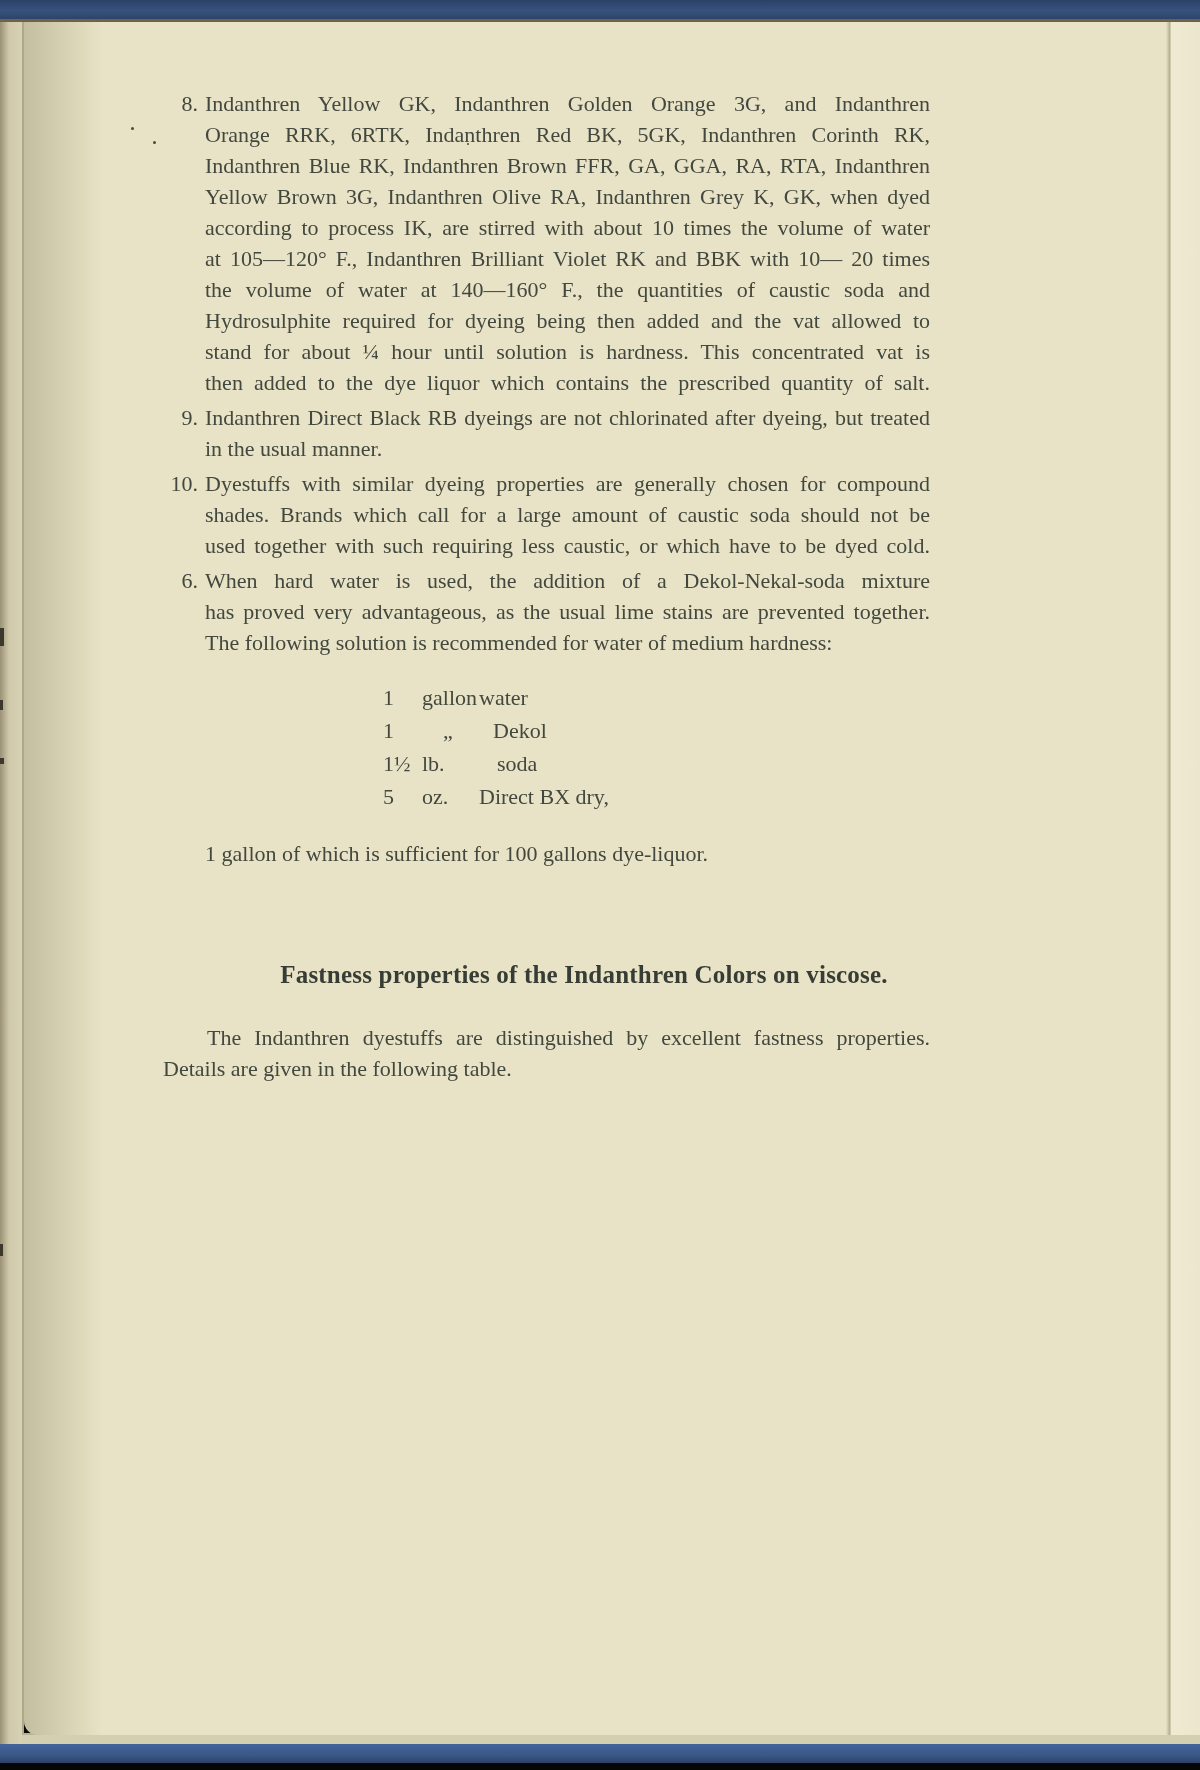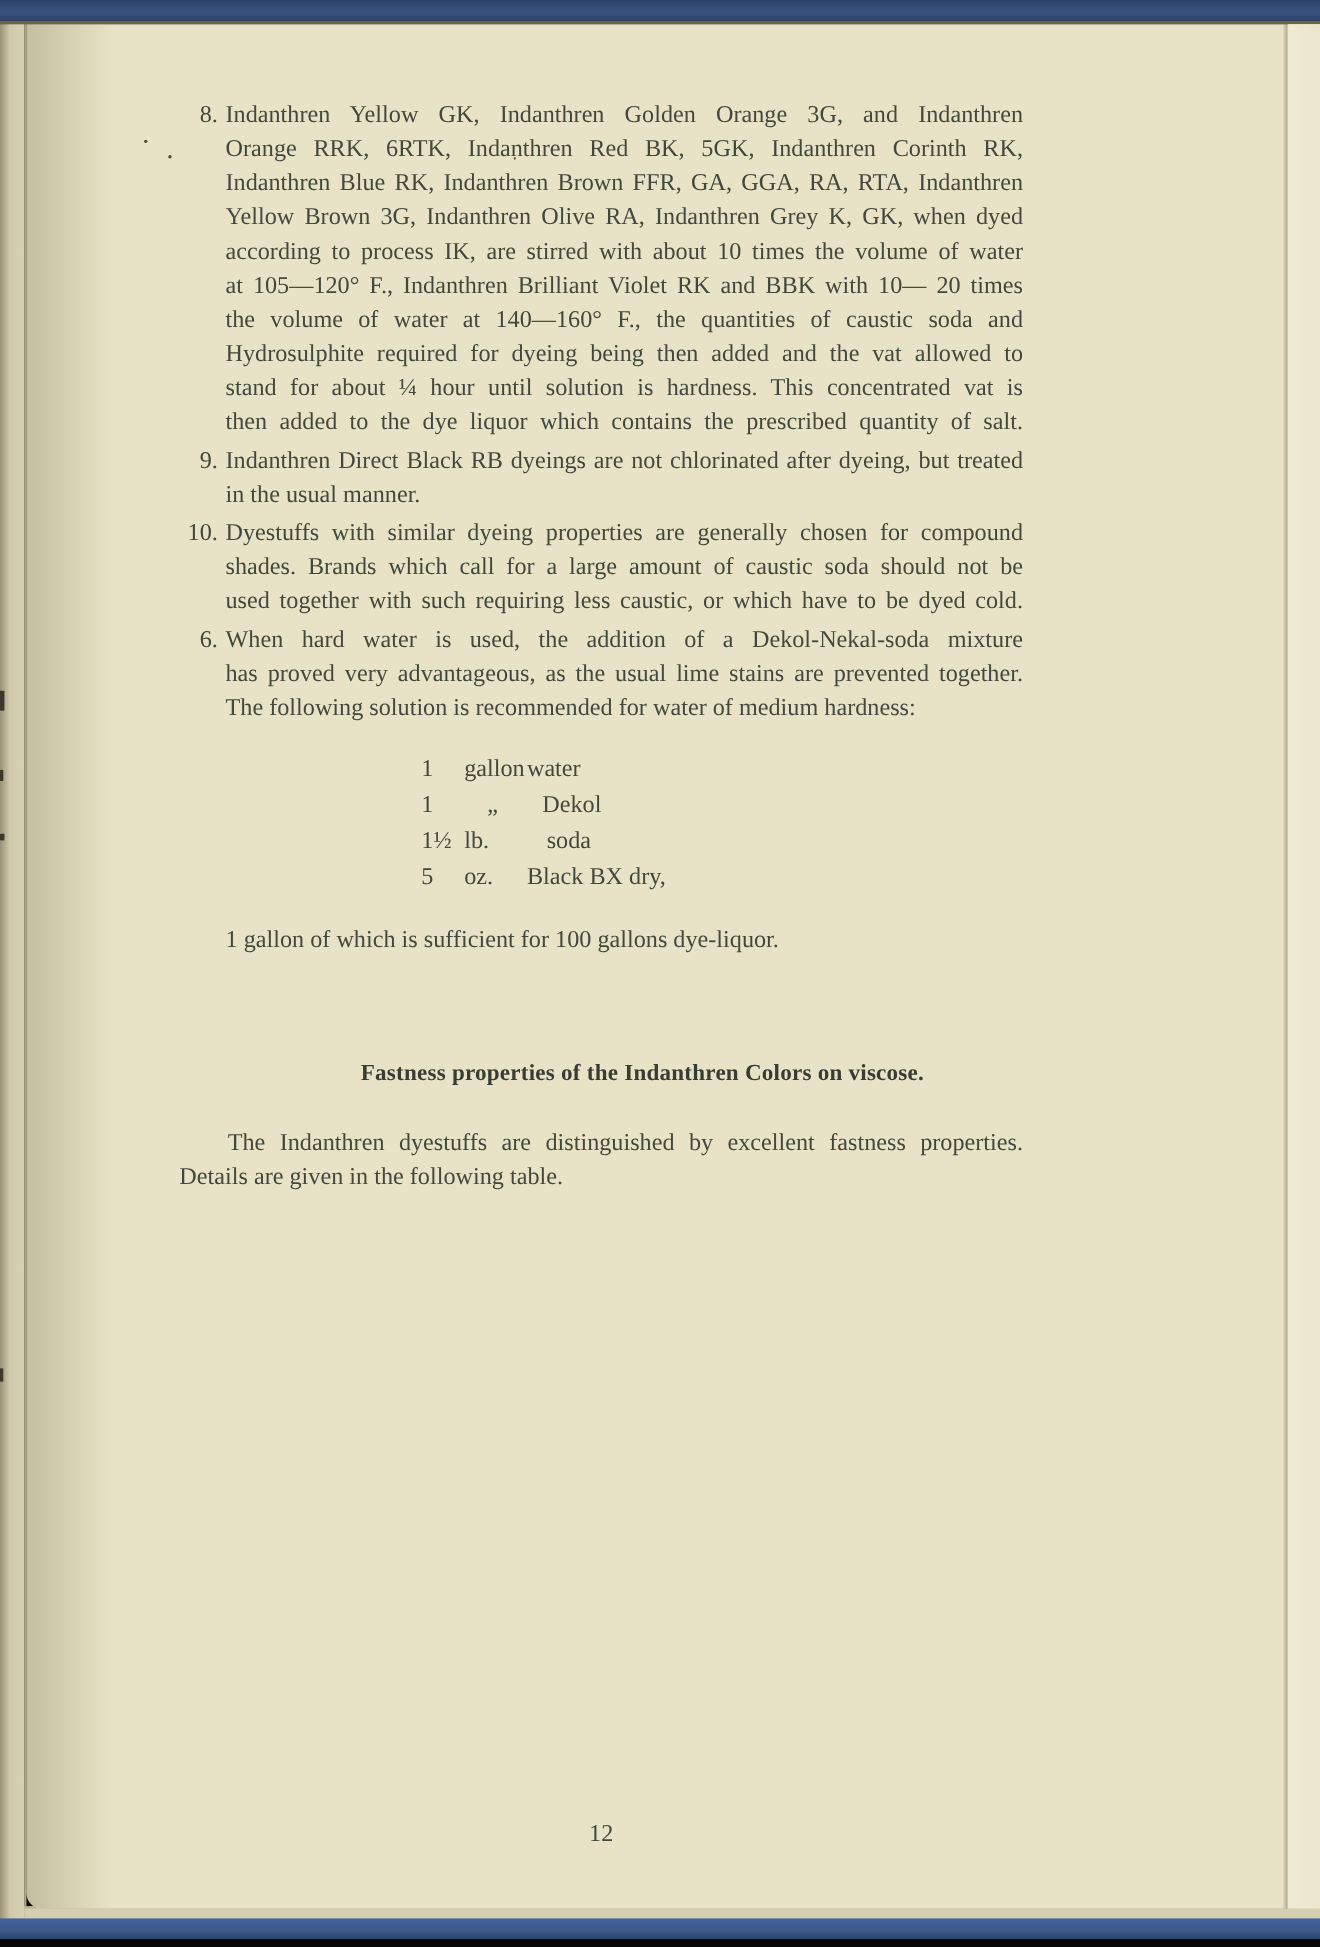--- a/index.html
+++ b/index.html
@@ -72,21 +72,21 @@
   .recipe { position: absolute; left: 383px; top: 681px; color: #43483e; font-size: 22px; line-height: 33px; }
   .recipe-row { display: grid; grid-template-columns: 39px 57px auto; }
   .recipe-row:nth-child(2) .r-unit { padding-left: 21px; }
   .recipe-row:nth-child(2) .r-item { padding-left: 14px; }
   .recipe-row:nth-child(3) .r-item { padding-left: 18px; }
 
   .dosage-note { position: absolute; left: 205px; top: 838px; width: 725px; }
 
   .section-heading {
     position: absolute; left: 24px; top: 957px; width: 1120px;
-    text-align: center; font-weight: bold; font-size: 21px; line-height: 36px;
+    text-align: center; font-weight: bold; font-size: 25px; line-height: 36px;
     color: #373d35; letter-spacing: 0.2px;
   }
   .section-paragraph { position: absolute; left: 163px; top: 1022px; width: 767px; }
 
   .page-number { position: absolute; left: 163px; top: 1651px; width: 767px; text-align: center; }
 </style>
 </head>
 <body>
 
 <div class="canvas">
@@ -146,33 +146,32 @@
       <span class="r-item">Dekol</span>
     </div>
     <div class="recipe-row">
       <span class="r-qty">1½</span>
       <span class="r-unit">lb.</span>
       <span class="r-item">soda</span>
     </div>
     <div class="recipe-row">
       <span class="r-qty">5</span>
       <span class="r-unit">oz.</span>
-      <span class="r-item">Black BX dry,</span>
+      <span class="r-item">Direct BX dry,</span>
     </div>
   </div>
 
   <div class="dosage-note txt line short">1 gallon of which is sufficient for 100 gallons dye-liquor.</div>
 
   <div class="section-heading">Fastness properties of the Indanthren Colors on viscose.</div>
   <div class="section-paragraph txt">
     <div class="line indent">The Indanthren dyestuffs are distinguished by excellent fastness properties.</div>
     <div class="line short">Details are given in the following table.</div>
   </div>
 
-  <div class="page-number txt">12</div>
 
   <div class="speck" style="left:153px; top:141px; width:3px; height:3px;"></div>
   <div class="speck" style="left:131px; top:127px; width:3px; height:3px;"></div>
   <div class="speck" style="left:467px; top:143px; width:2px; height:2px;"></div>
   <div class="edge-mark" style="left:0px; top:628px; width:4px; height:18px;"></div>
   <div class="edge-mark" style="left:0px; top:700px; width:3px; height:10px;"></div>
   <div class="edge-mark" style="left:0px; top:758px; width:4px; height:6px;"></div>
   <div class="edge-mark" style="left:0px; top:1244px; width:3px; height:12px;"></div>
 
   <div class="band-bottom"></div>

